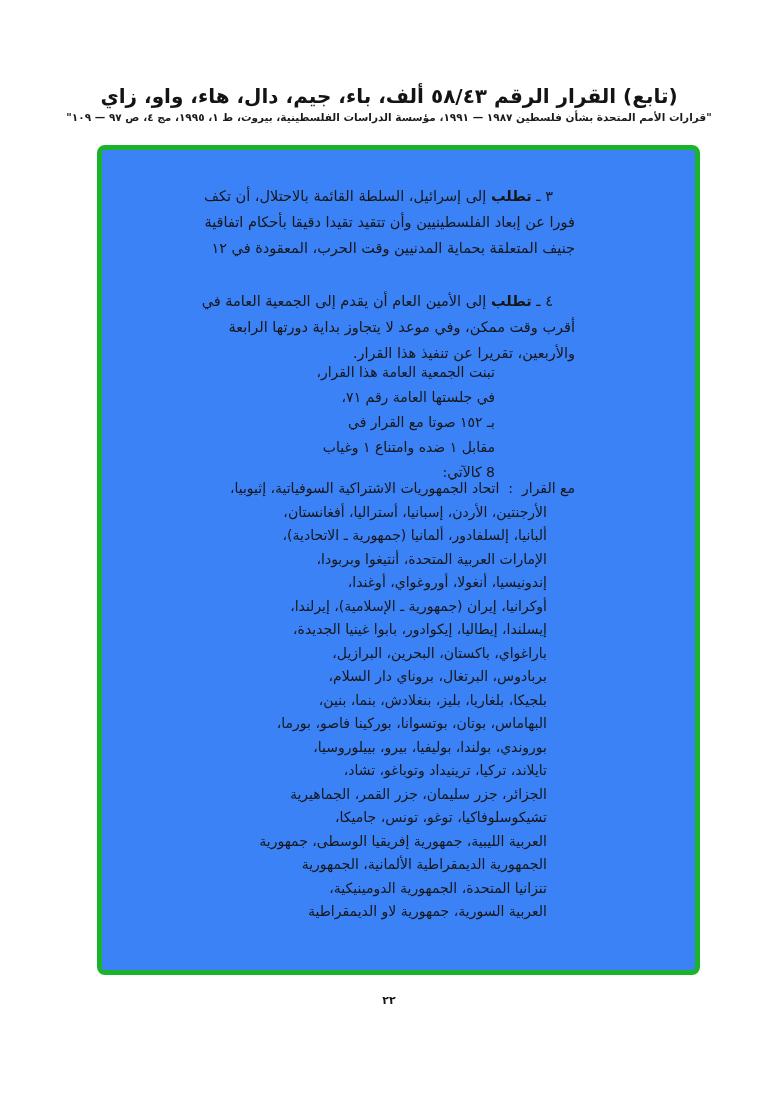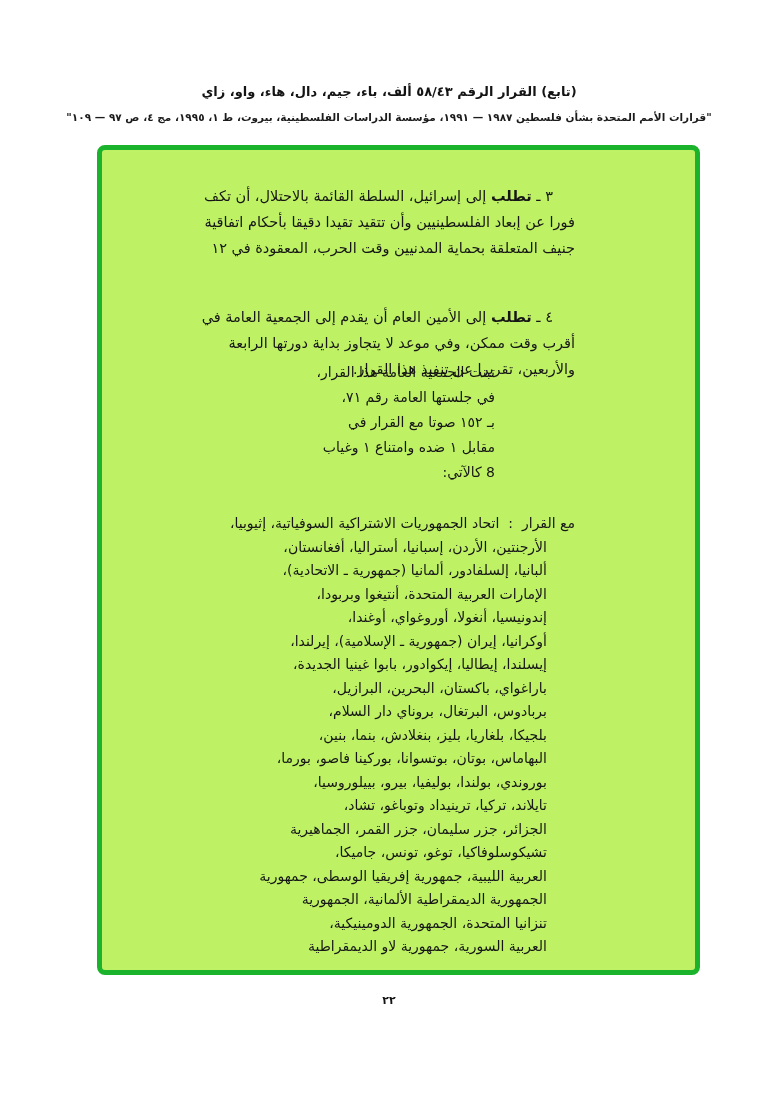--- a/index.html
+++ b/index.html
@@ -17,21 +17,21 @@
     direction: rtl;
     overflow: hidden;
   }
   
   .header-line1 {
     position: absolute;
     top: 84px;
     left: 0;
     width: 778px;
     text-align: center;
-    font-size: 13px;
+    font-size: 20px;
     font-weight: bold;
     color: #141414;
     white-space: nowrap;
   }
   .header-line2 {
     position: absolute;
     top: 111px;
     left: 0;
     width: 778px;
     text-align: center;
@@ -43,51 +43,50 @@
   
   .frame {
     position: absolute;
     left: 97px;
     top: 145px;
     width: 603px;
     height: 830px;
     border: 5px solid #1cb32c;
     border-radius: 8px;
     box-sizing: border-box;
-    background: #bef264;
+    background: #3b82f6;
   }
   
   .block { position: absolute; }
   .para {
     right: 120px;
     width: 360px;
     font-size: 14.5px;
     line-height: 26px;
     text-align: right;
   }
   .para .pline { white-space: nowrap; }
   .para .pline.first { padding-right: 22px; }
   .para b { font-weight: bold; }
   .para3 { top: 33px; }
-  .para4 { top: 138px; margin-top: 16px; }
+  .para4 { top: 138px; }
   .vote {
     top: 210px;
     right: 200px;
     width: 195px;
     font-size: 14px;
     line-height: 25px;
   }
   .vote .vline { text-align: right; white-space: nowrap; }
   .favor {
     top: 327px;
     right: 120px;
     width: 370px;
     font-size: 14px;
     line-height: 23.5px;
-    margin-top: 35px;
   }
   .favor .label-row { white-space: nowrap; text-align: right; }
   .favor .label-row .colon { display: inline-block; margin: 0 9px; }
   .favor .country-line {
     white-space: nowrap;
     text-align: right;
     padding-right: 28px;
   }
   
   .page-number {

